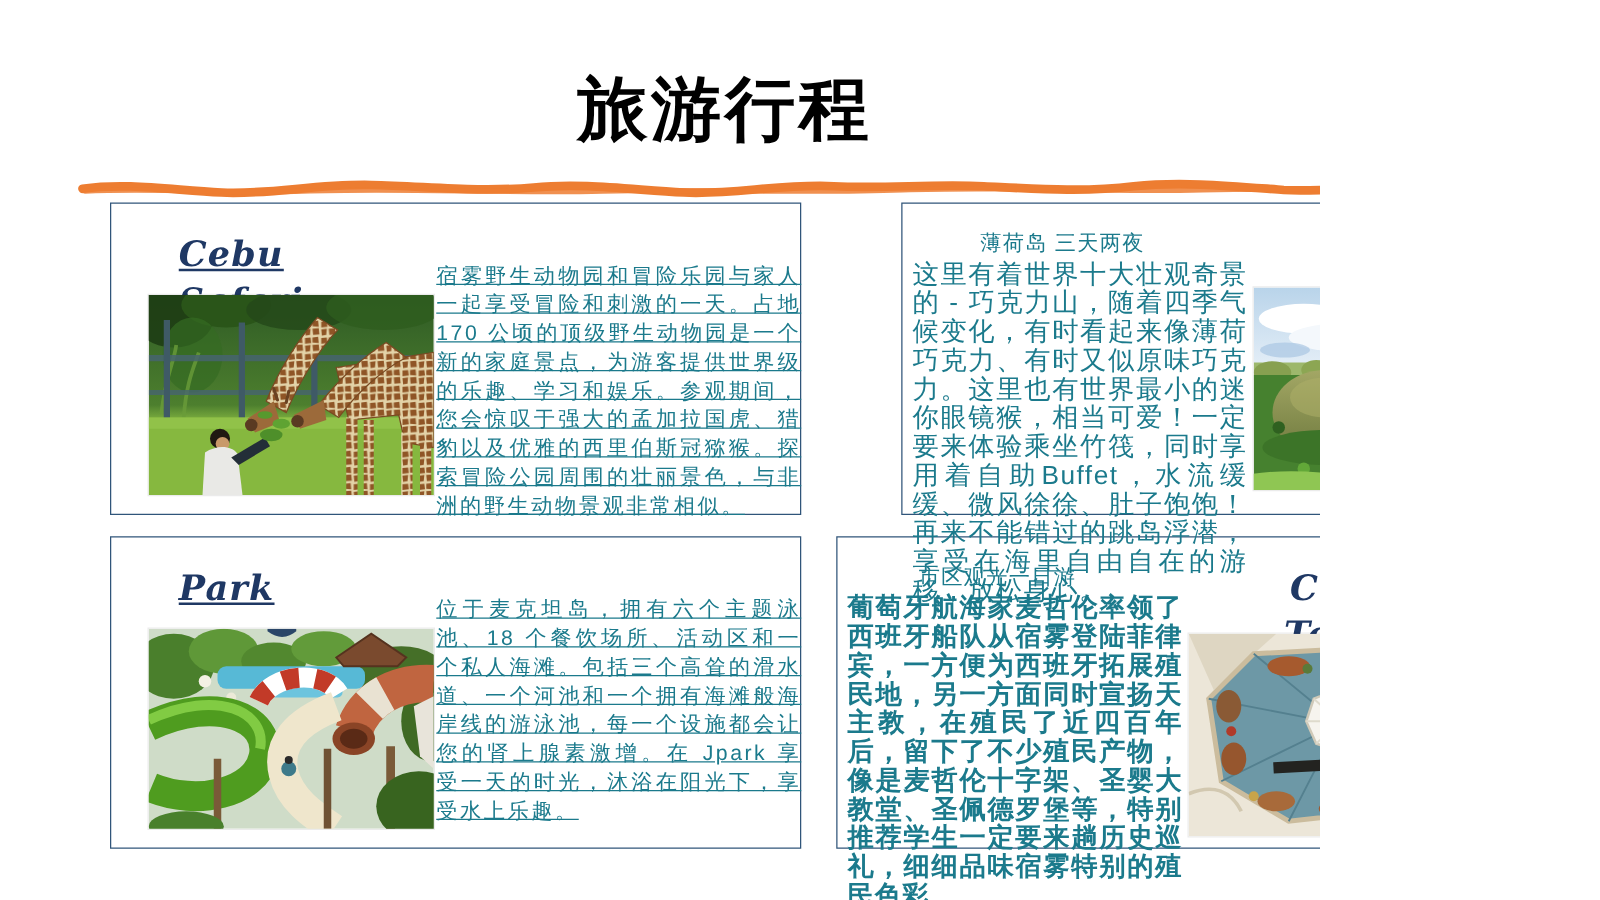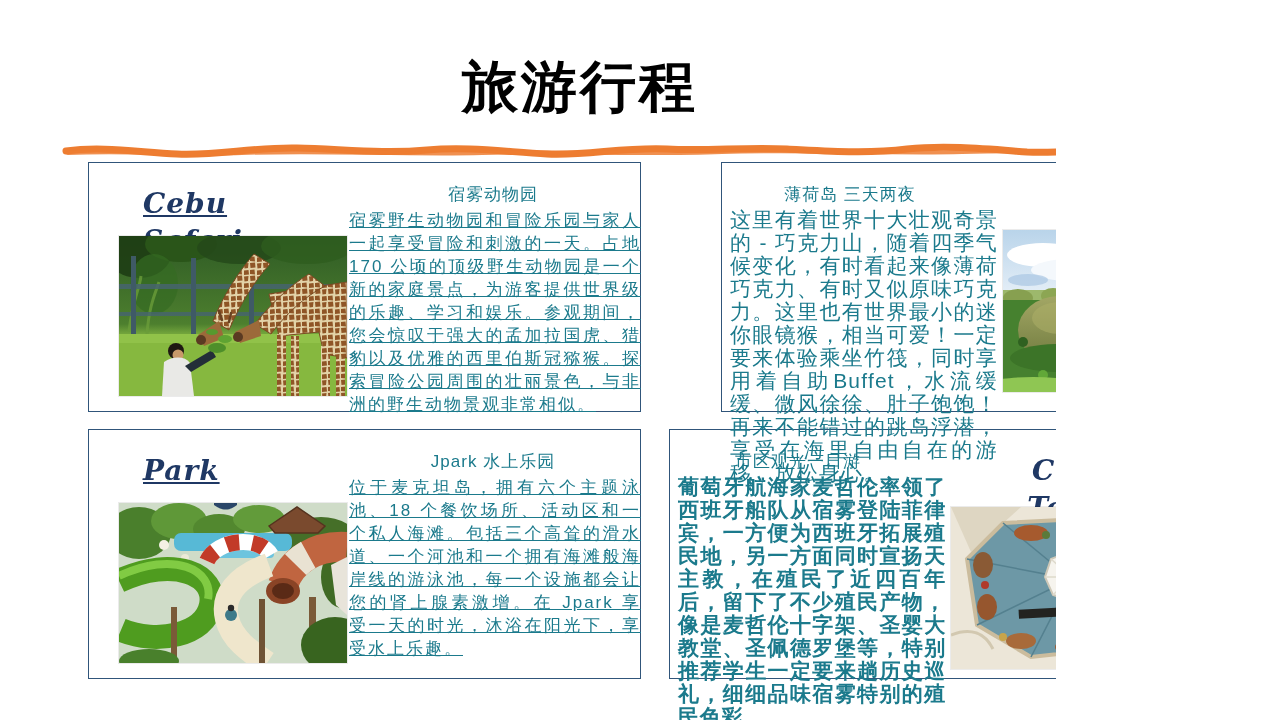--- a/index.html
+++ b/index.html
@@ -99,21 +99,20 @@
       <circle cx="82" cy="104" r="5" fill="#5a3a22"></circle>
       <path d="M103,84 l-3,-9 M110,86 l2,-9" stroke="#6a4222" stroke-width="2.5" stroke-linecap="round"></path>
       <circle cx="57" cy="115" r="8" fill="#1f1812"></circle>
       <circle cx="59" cy="119" r="5.5" fill="#c8996a"></circle>
       <path d="M45,126 C54,120 66,120 71,127 L75,160 L43,160 Z" fill="#e9e9e6"></path>
       <path d="M66,130 L93,114 L97,121 L72,136 Z" fill="#232e38"></path>
       <ellipse cx="98" cy="112" rx="9" ry="5" fill="#4e8f2a"></ellipse>
       <ellipse cx="106" cy="103" rx="7" ry="4" fill="#5fa332"></ellipse>
       <ellipse cx="93" cy="96" rx="6" ry="3" fill="#57992e"></ellipse>
     </svg>
-    <div class="card-heading">宿雾动物园</div>
     <div class="card-body">宿雾野生动物园和冒险乐园与家人一起享受冒险和刺激的一天。占地 170 公顷的顶级野生动物园是一个新的家庭景点，为游客提供世界级的乐趣、学习和娱乐。参观期间，您会惊叹于强大的孟加拉国虎、猎豹以及优雅的西里伯斯冠猕猴。探索冒险公园周围的壮丽景色，与非洲的野生动物景观非常相似。</div>
   </div>
 
   <div class="card v-right" id="card-1">
     <div class="card-heading">薄荷岛 三天两夜</div>
     <div class="card-body">这里有着世界十大壮观奇景的 - 巧克力山，随着四季气候变化，有时看起来像薄荷巧克力、有时又似原味巧克力。这里也有世界最小的迷你眼镜猴，相当可爱！一定要来体验乘坐竹筏，同时享用着自助Buffet，水流缓缓、微风徐徐、肚子饱饱！再来不能错过的跳岛浮潜，享受在海里自由自在的游移，放松身心。</div>
     <div class="card-name">
       <span>Bohol Island</span>
       <span></span>
     </div>
@@ -193,21 +192,20 @@
       <path d="M212,62 L228,54 L228,112 L217,102 Z" fill="#e8e4da"></path>
       <path d="M150,62 C118,74 102,92 108,116 C113,136 130,148 148,160" stroke="#efe6cc" stroke-width="24" fill="none"></path>
       <circle cx="112" cy="112" r="6" fill="#3d7a8a"></circle>
       <circle cx="112" cy="105" r="3.2" fill="#2a2a2a"></circle>
       <rect x="52" y="104" width="6" height="56" fill="#7a5a38"></rect>
       <rect x="140" y="96" width="6" height="64" fill="#6f5234"></rect>
       <rect x="190" y="94" width="7" height="66" fill="#7a5a38"></rect>
       <ellipse cx="216" cy="142" rx="34" ry="28" fill="#38641f"></ellipse>
       <ellipse cx="30" cy="158" rx="30" ry="12" fill="#49802c"></ellipse>
     </svg>
-    <div class="card-heading">Jpark 水上乐园</div>
     <div class="card-body">位于麦克坦岛，拥有六个主题泳池、18 个餐饮场所、活动区和一个私人海滩。包括三个高耸的滑水道、一个河池和一个拥有海滩般海岸线的游泳池，每一个设施都会让您的肾上腺素激增。在 Jpark 享受一天的时光，沐浴在阳光下，享受水上乐趣。</div>
   </div>
 
   <div class="card v-right" id="card-3">
     <div class="card-heading">市区观光一日游</div>
     <div class="card-body">葡萄牙航海家麦哲伦率领了西班牙船队从宿雾登陆菲律宾，一方便为西班牙拓展殖民地，另一方面同时宣扬天主教，在殖民了近四百年后，留下了不少殖民产物，像是麦哲伦十字架、圣婴大教堂、圣佩德罗堡等，特别推荐学生一定要来趟历史巡礼，细细品味宿雾特别的殖民色彩。</div>
     <div class="card-name">
       <span>City</span>
       <span>Tour</span>
     </div>

